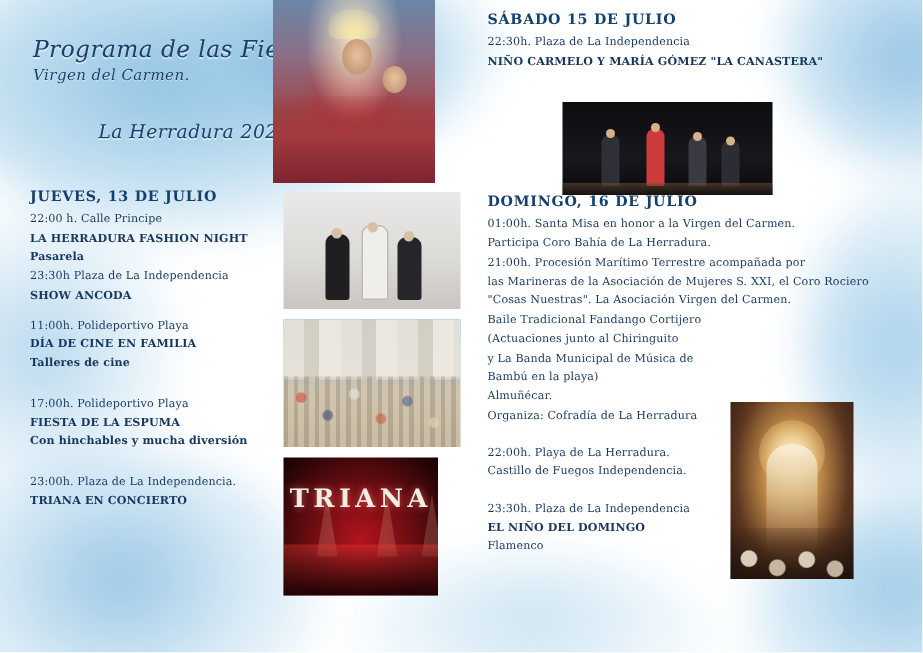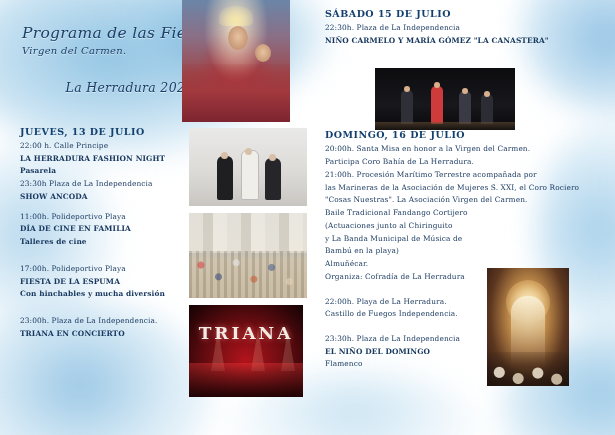--- a/index.html
+++ b/index.html
@@ -214,21 +214,21 @@
       repeating-linear-gradient(90deg, rgba(120,110,95,0.35) 0 3px, rgba(190,180,160,0.3) 3px 7px);
   }
   .ph-cine .bldg {
     position: absolute; left:0; top:0; width:100%; height:40px;
     background: repeating-linear-gradient(90deg, #e7e2d8 0 14px, #d6d0c4 14px 24px, #efeae0 24px 38px);
     opacity: .95;
   }
 
   .ph-triana {
     left: 189px; top: 305px;
-    width: 114px; height: 92px;
+    width: 103px; height: 92px;
     background: radial-gradient(ellipse at 50% 60%, #b2141b 0%, #6d0d12 45%, #2a0507 85%, #140203 100%);
   }
   .ph-triana .word {
     position: absolute;
     left: 0; right: 0;
     top: 18px;
     text-align: center;
     font-family: "DejaVu Serif", serif;
     font-weight: bold;
     font-size: 17px;
@@ -377,21 +377,21 @@
     <div class="blk-tight">
       <div class="day-head">SÁBADO   15 DE JULIO</div>
       <div class="ev">22:30h. Plaza de La Independencia</div>
       <div class="ev bold">NIÑO CARMELO Y MARÍA GÓMEZ "LA CANASTERA"</div>
     </div>
 
     <div style="height:78px"></div>
 
     <div class="blk">
       <div class="day-head">DOMINGO, 16 DE JULIO</div>
-      <div class="ev">20:00h. Santa Misa en honor a la Virgen del Carmen.</div>
+      <div class="ev">01:00h. Santa Misa en honor a la Virgen del Carmen.</div>
       <div class="ev">Participa Coro Bahía de La Herradura.</div>
       <div class="ev">21:00h. Procesión Marítimo Terrestre acompañada por</div>
       <div class="ev">las Marineras de la Asociación de Mujeres S. XXI, el Coro Rociero</div>
       <div class="ev">"Cosas Nuestras". La Asociación Virgen del Carmen.</div>
       <div class="ev">Baile Tradicional Fandango Cortijero</div>
       <div class="ev">(Actuaciones junto al Chiringuito</div>
       <div class="ev">y La Banda Municipal de Música de</div>
       <div class="ev">Bambú en la playa)</div>
       <div class="ev">Almuñécar.</div>
       <div class="ev">Organiza: Cofradía de La Herradura</div>

